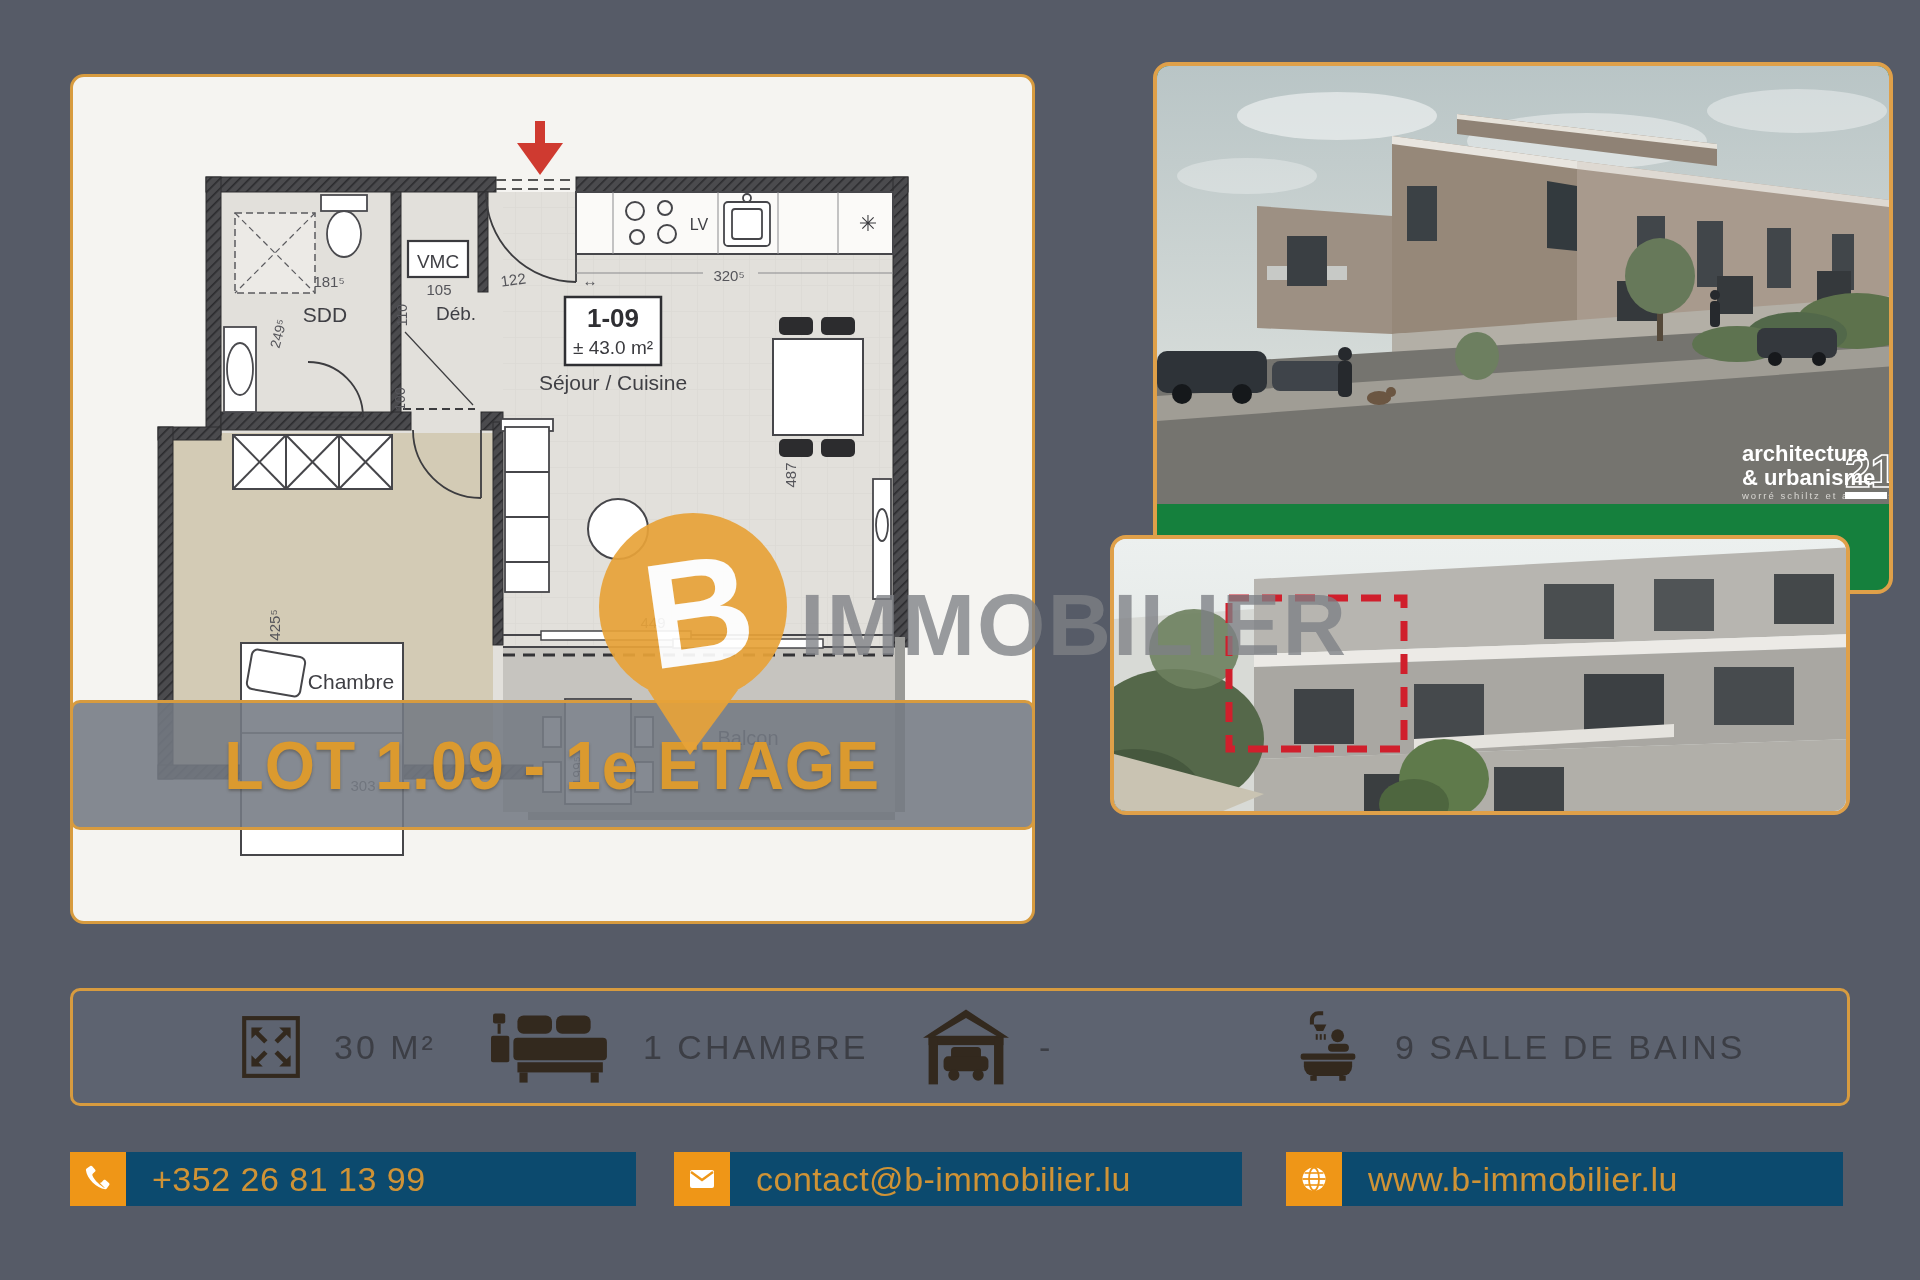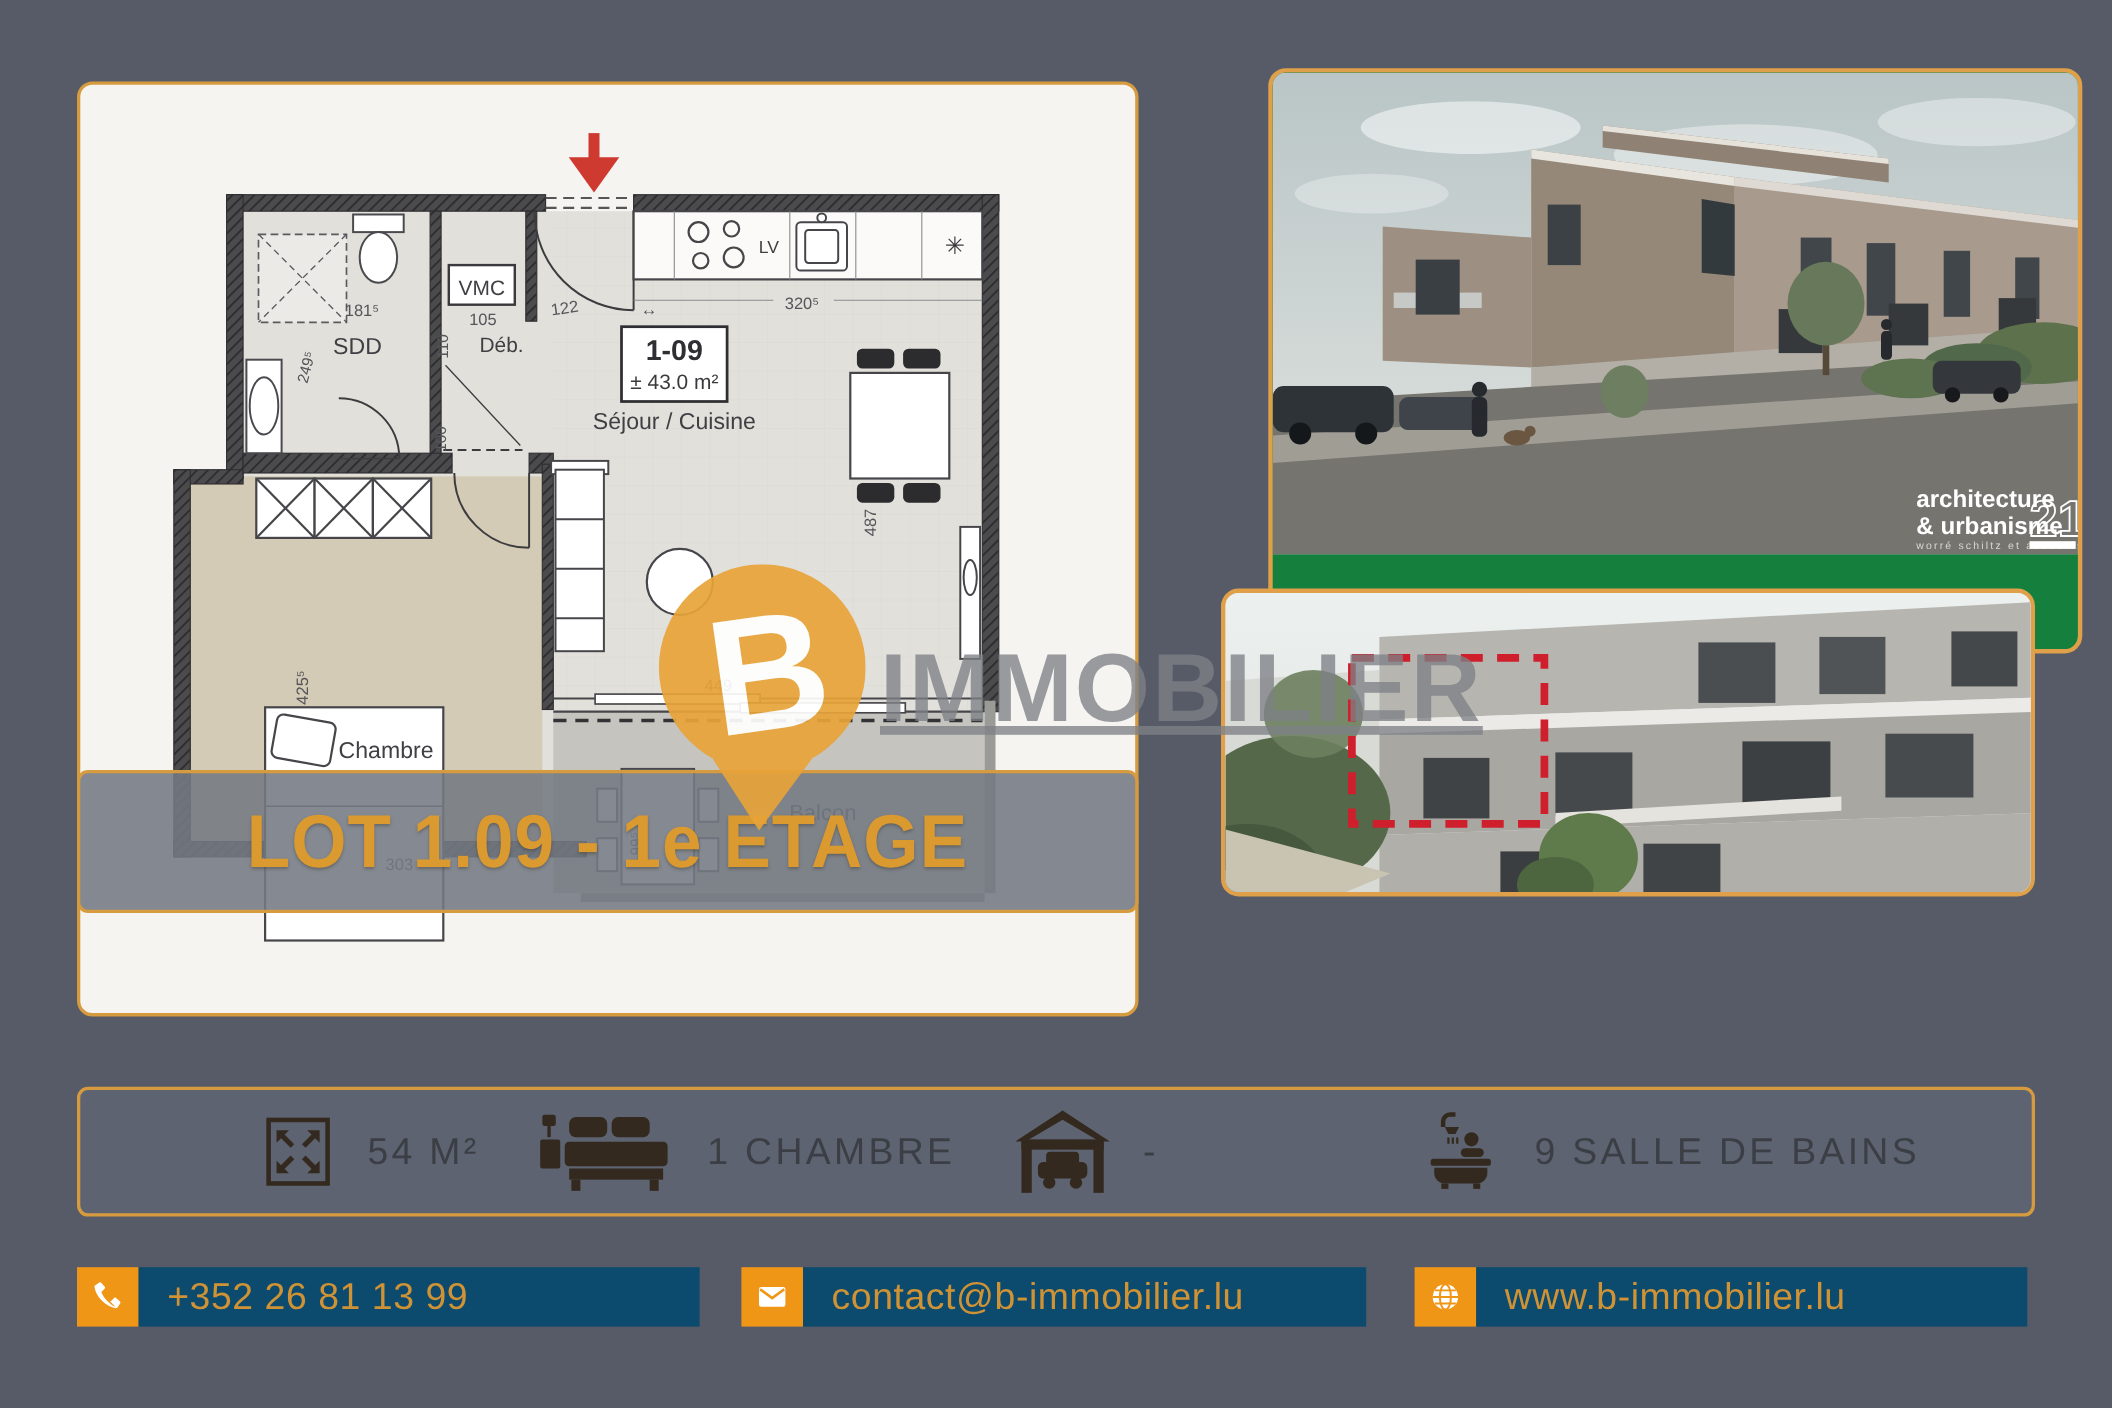--- a/index.html
+++ b/index.html
@@ -14,21 +14,21 @@
   #photo-bottom{left:1110px;top:535px;width:740px;height:280px;border:4px solid #dfa049;
     border-radius:16px;box-sizing:border-box;overflow:hidden;z-index:2;background:#e6eae8;}
   
   #lot-banner{left:70px;top:700px;width:965px;height:130px;background:rgba(116,122,131,0.88);
     border:3px solid #d79b3f;border-radius:10px;box-sizing:border-box;z-index:4;
     display:flex;align-items:center;justify-content:center;}
   #lot-banner span{font-size:68px;font-weight:800;letter-spacing:1px;color:#db9a2f;
     text-shadow:0 2px 3px rgba(45,40,25,.35);white-space:nowrap;transform:scaleX(.95);}
   
   #wm-line1{left:800px;top:574px;font-size:88px;font-weight:700;letter-spacing:2px;
-    color:rgba(125,128,133,.78);z-index:5;white-space:nowrap;text-decoration:underline;}
+    color:rgba(125,128,133,.78);z-index:5;white-space:nowrap;}
   #wm-line2{left:812px;top:660px;font-size:46px;font-weight:600;letter-spacing:7px;
     color:rgba(130,133,138,.8);z-index:5;white-space:nowrap;}
   #wm-pin{left:599px;top:513px;width:188px;height:242px;z-index:6;}
   
   #features-bar{left:70px;top:988px;width:1780px;height:118px;background:#5d6370;
     border:3px solid #d79b3f;border-radius:10px;box-sizing:border-box;z-index:2;}
   .feat{position:absolute;top:0;height:112px;display:flex;align-items:center;gap:30px;}
   .feat .label{font-size:34px;letter-spacing:3px;color:#3c3e45;white-space:nowrap;}
   
   .contact-group{position:absolute;top:1152px;height:54px;display:flex;z-index:2;}
@@ -357,21 +357,21 @@
           <line x1="18" y1="46" x2="27" y2="37"></line>
             <line x1="46" y1="46" x2="37" y2="37"></line>
         </g>
         <g fill="#33291e">
           <polygon points="13,24 13,13 24,13"></polygon>
             <polygon points="40,13 51,13 51,24"></polygon>
           <polygon points="13,40 13,51 24,51"></polygon>
             <polygon points="51,40 51,51 40,51"></polygon>
         </g>
       </svg>
-      <span class="label">54 M²</span>
+      <span class="label">30 M²</span>
     </div>
     <div class="feat" style="left:418px">
       <svg width="122" height="80" viewBox="0 0 120 78" fill="#33291e">
         <rect x="2" y="6" width="12" height="10" rx="2"></rect>
           <rect x="6.5" y="16" width="3" height="10"></rect>
         <rect x="0" y="28" width="18" height="26" rx="2"></rect>
         <rect x="26" y="8" width="34" height="18" rx="6"></rect>
           <rect x="64" y="8" width="34" height="18" rx="6"></rect>
         <rect x="22" y="30" width="92" height="22" rx="4"></rect>
         <rect x="26" y="54" width="84" height="10"></rect>

